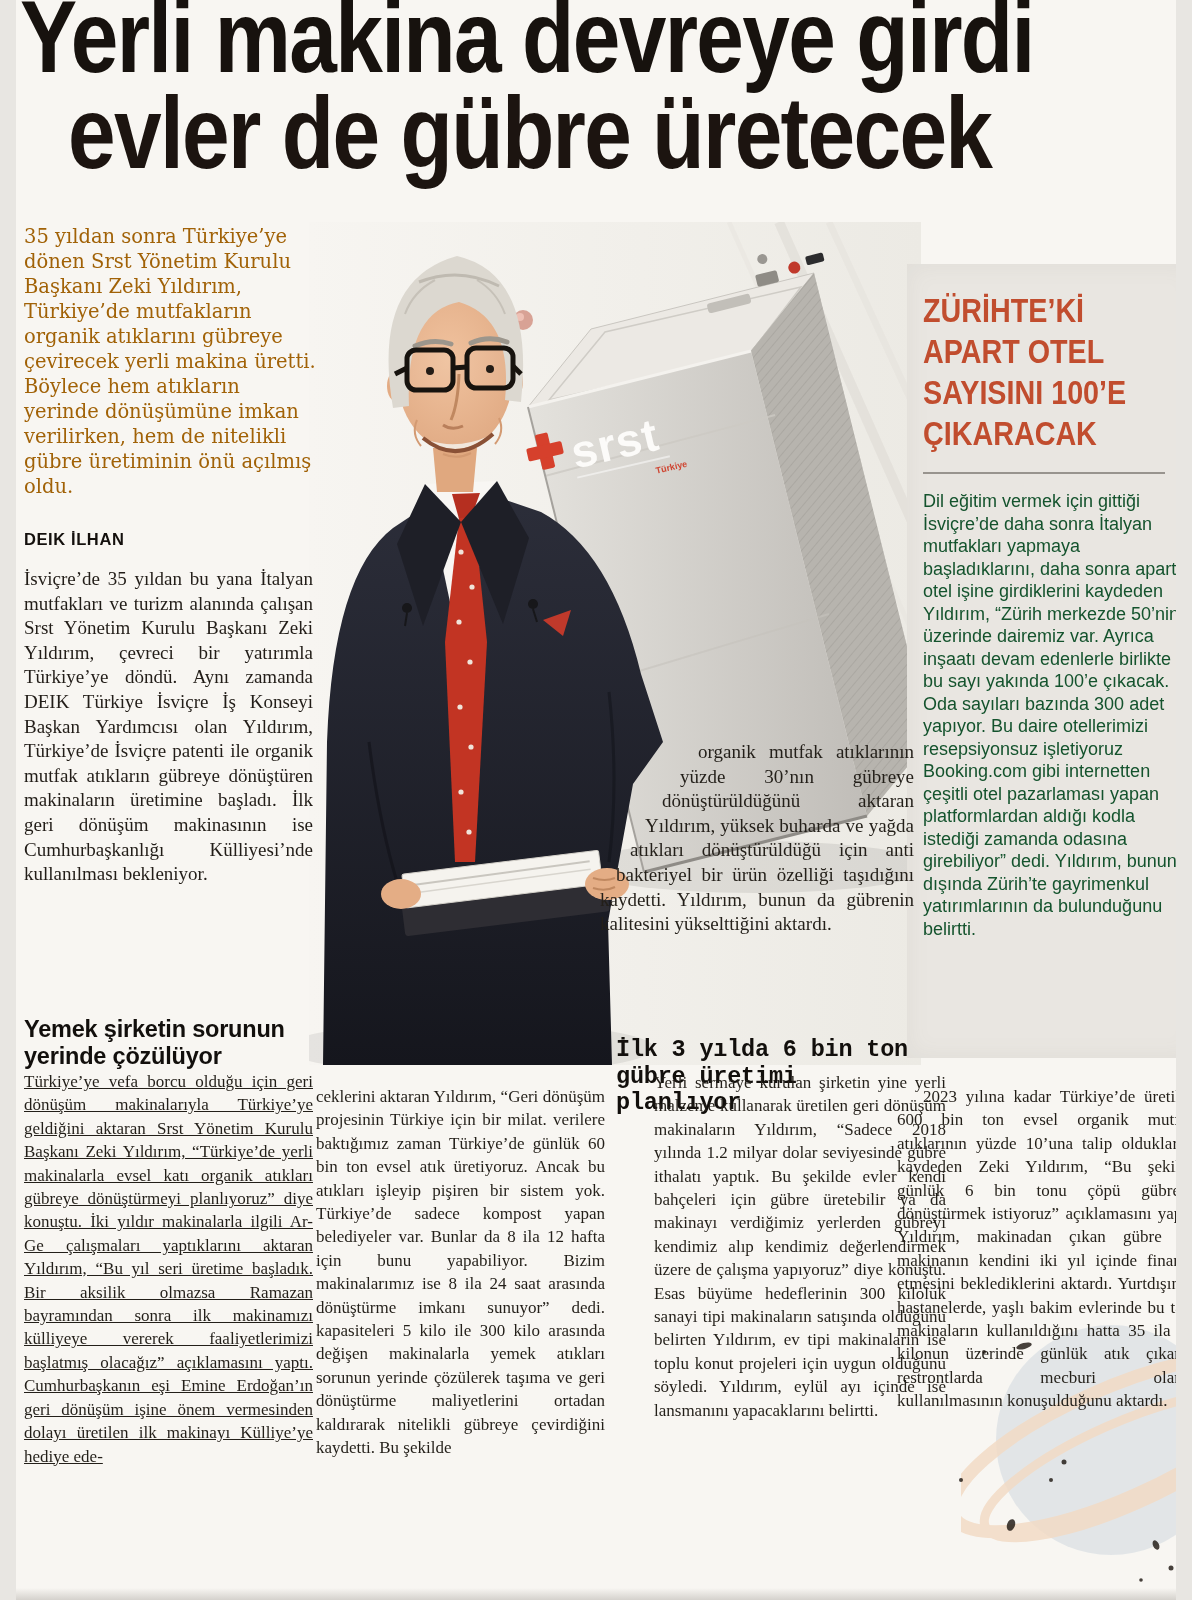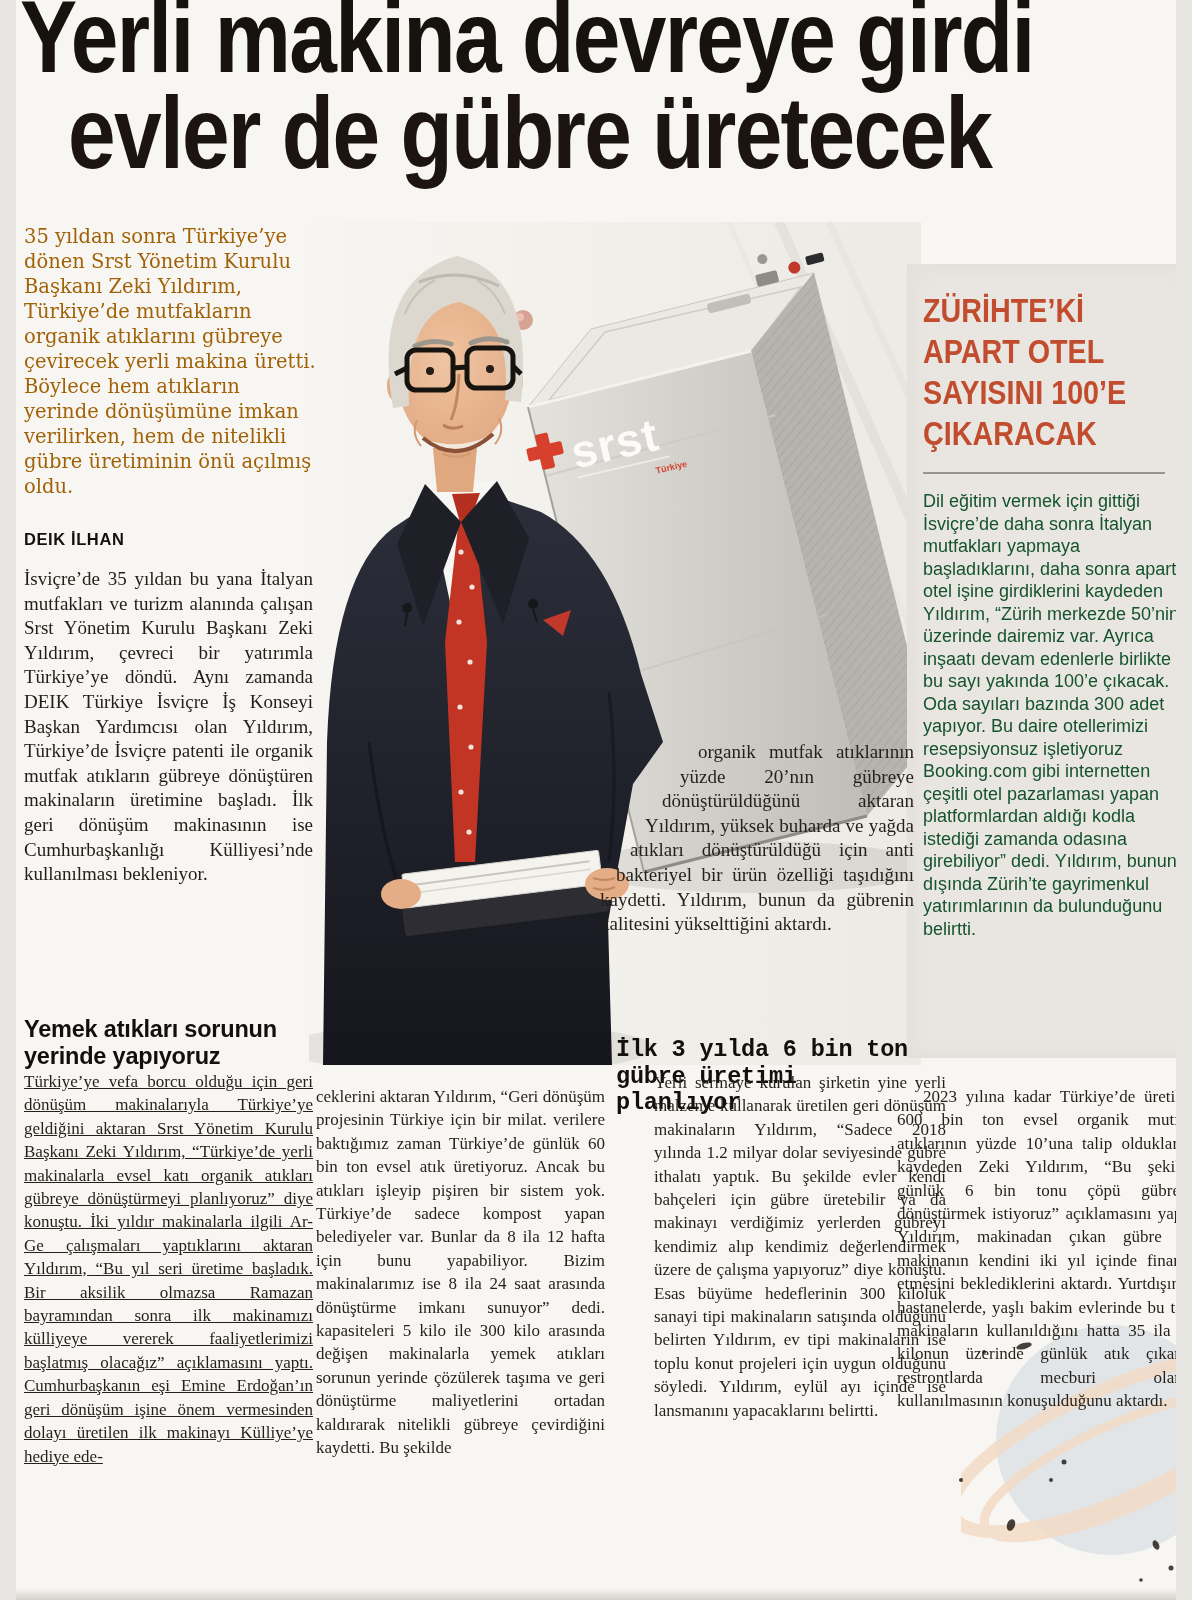--- a/index.html
+++ b/index.html
@@ -195,24 +195,24 @@
         <ellipse cx="298" cy="662" rx="22" ry="16" fill="#e4ad85"></ellipse>
         <path d="M284 656 Q296 660 306 656" stroke="#c08860" stroke-width="2" fill="none"></path>
         <path d="M284 666 Q296 670 306 665" stroke="#c08860" stroke-width="2" fill="none"></path>
       </g>
     </svg>
   </div>
 
   <section class="abs wraptext">
     <i class="sp sp1"></i><i class="sp sp2"></i><i class="sp sp3"></i>
     <i class="sp sp4"></i><i class="sp sp5"></i><i class="sp sp6"></i>
-    <span>organik mutfak atıklarının yüzde 20’nın gübreye dönüştürüldüğünü aktaran Yıldırım, yüksek buharda ve yağda atıkları dönüştürüldüğü için anti bakteriyel bir ürün özelliği taşıdığını kaydetti. Yıldırım, bunun da gübrenin kalitesini yükselttiğini aktardı.</span>
+    <span>organik mutfak atıklarının yüzde 30’nın gübreye dönüştürüldüğünü aktaran Yıldırım, yüksek buharda ve yağda atıkları dönüştürüldüğü için anti bakteriyel bir ürün özelliği taşıdığını kaydetti. Yıldırım, bunun da gübrenin kalitesini yükselttiğini aktardı.</span>
   </section>
 
-  <h2 class="abs subhead sh1">Yemek atıkları sorunun yerinde yapıyoruz</h2>
+  <h2 class="abs subhead sh1">Yemek şirketin sorunun yerinde çözülüyor</h2>
   <section class="abs colbody c1b">Türkiye’ye vefa borcu olduğu için geri dönüşüm makinalarıyla Türkiye’ye geldiğini aktaran Srst Yönetim Kurulu Başkanı Zeki Yıldırım, “Türkiye’de yerli makinalarla evsel katı organik atıkları gübreye dönüştürmeyi planlıyoruz” diye konuştu. İki yıldır makinalarla ilgili Ar-Ge çalışmaları yaptıklarını aktaran Yıldırım, “Bu yıl seri üretime başladık. Bir aksilik olmazsa Ramazan bayramından sonra ilk makinamızı külliyeye vererek faaliyetlerimizi başlatmış olacağız” açıklamasını yaptı. Cumhurbaşkanın eşi Emine Erdoğan’ın geri dönüşüm işine önem vermesinden dolayı üretilen ilk makinayı Külliye’ye hediye ede-</section>
   <section class="abs colbody c2">ceklerini aktaran Yıldırım, “Geri dönüşüm projesinin Türkiye için bir milat. verilere baktığımız zaman Türkiye’de günlük 60 bin ton evsel atık üretiyoruz. Ancak bu atıkları işleyip pişiren bir sistem yok. Türkiye’de sadece kompost yapan belediyeler var. Bunlar da 8 ila 12 hafta için bunu yapabiliyor. Bizim makinalarımız ise 8 ila 24 saat arasında dönüştürme imkanı sunuyor” dedi. kapasiteleri 5 kilo ile 300 kilo arasında değişen makinalarla yemek atıkları sorunun yerinde çözülerek taşıma ve geri dönüştürme maliyetlerini ortadan kaldırarak nitelikli gübreye çevirdiğini kaydetti. Bu şekilde</section>
   <h2 class="abs subhead sh2">İlk 3 yılda 6 bin ton gübre üretimi planlıyor</h2>
   <section class="abs colbody c3">Yerli sermaye kurulan şirketin yine yerli malzeme kullanarak üretilen geri dönüşüm makinaların Yıldırım, “Sadece 2018 yılında 1.2 milyar dolar seviyesinde gübre ithalatı yaptık. Bu şekilde evler kendi bahçeleri için gübre üretebilir ya da makinayı verdiğimiz yerlerden gübreyi kendimiz alıp kendimiz değerlendirmek üzere de çalışma yapıyoruz” diye konuştu. Esas büyüme hedeflerinin 300 kiloluk sanayi tipi makinaların satışında olduğunu belirten Yıldırım, ev tipi makinaların ise toplu konut projeleri için uygun olduğunu söyledi. Yıldırım, eylül ayı içinde ise lansmanını yapacaklarını belirtti.</section>
 
   <aside class="abs sidebar">
     <h3 class="sb-title">
       <span style="display: block; color: rgb(193, 77, 46);">ZÜRİHTE’Kİ</span>
       <span style="display: block; color: rgb(193, 77, 46);">APART OTEL</span>
       <span style="display: block; color: rgb(193, 77, 46);">SAYISINI 100’E</span>

